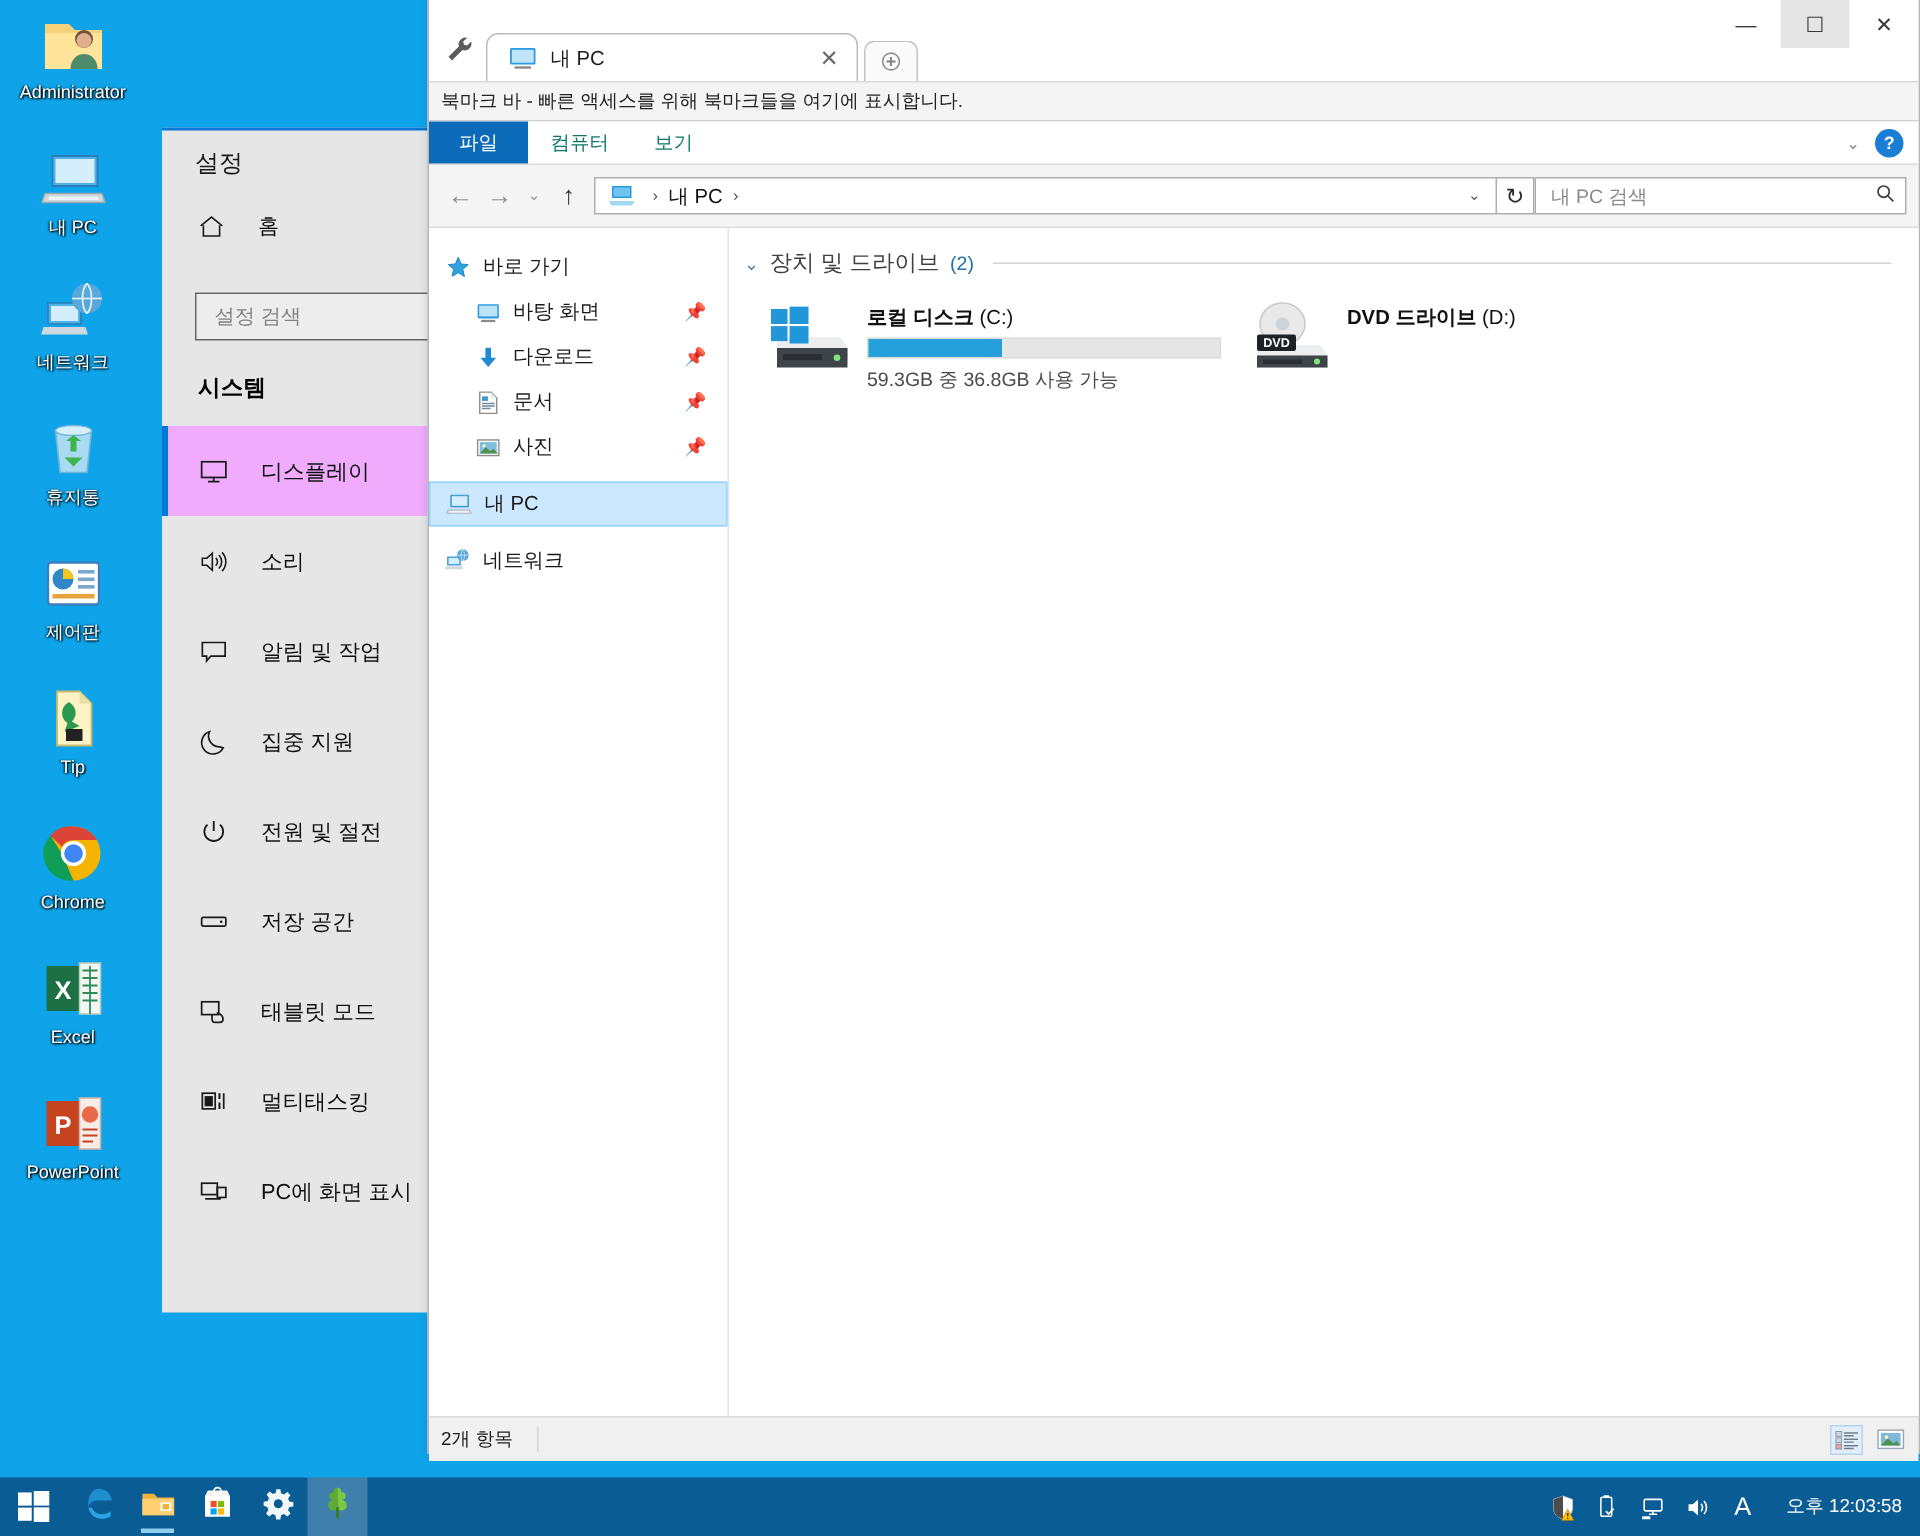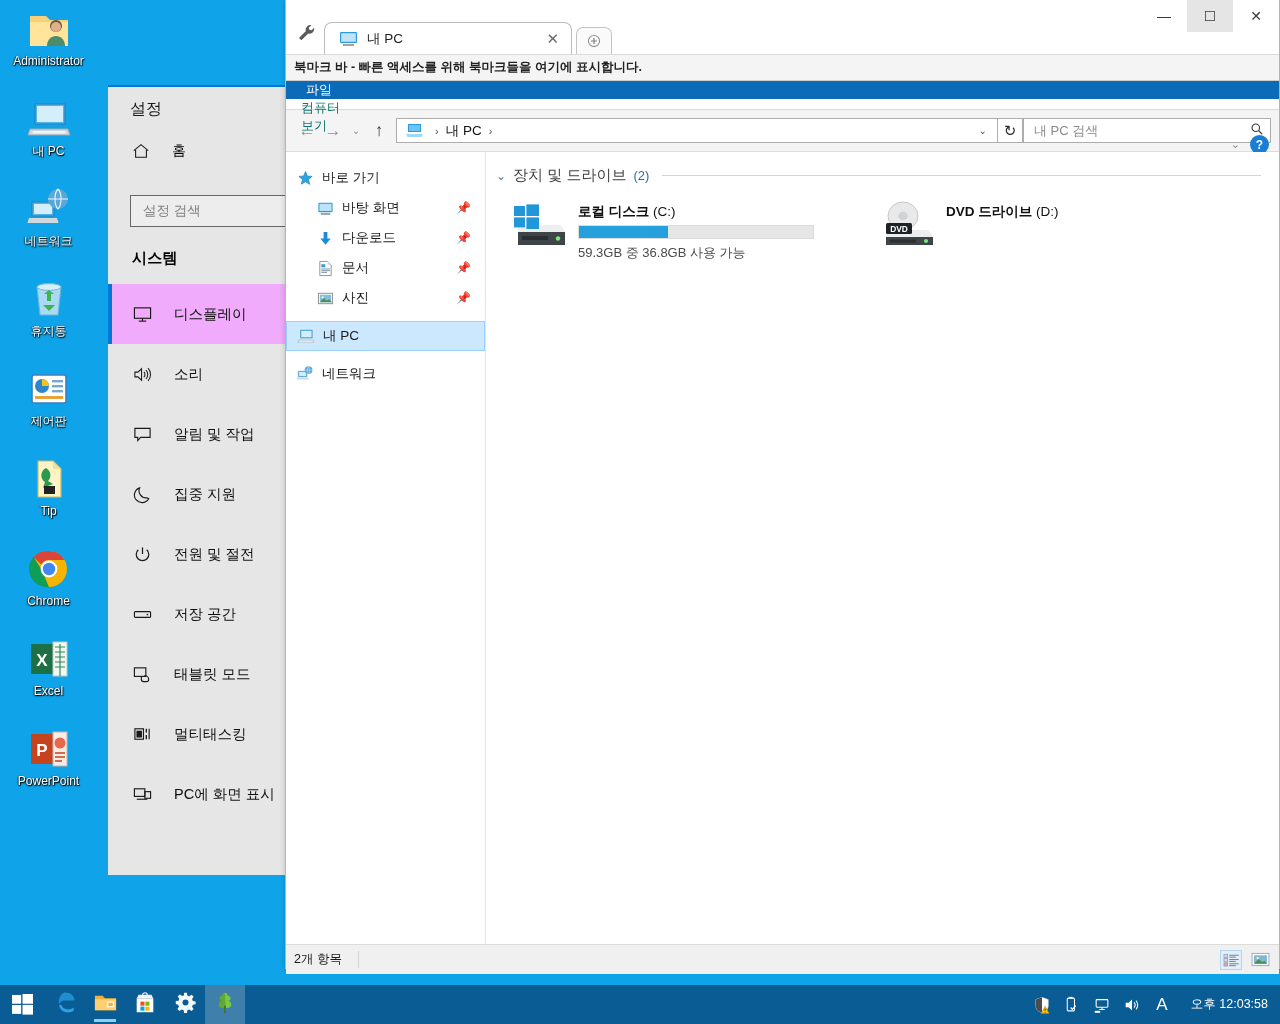--- a/index.html
+++ b/index.html
@@ -75,24 +75,24 @@
     background:#fafafa; display:flex; align-items:center; justify-content:center;
   }
   .wincontrols { position:absolute; right:0; top:0; display:flex; }
   .wc { width:46px; height:32px; display:flex; align-items:center; justify-content:center;
         color:#3a3a3a; font-size:14px; }
   .wc.max { background:#e5e5e5; }
   
   .bookmarkbar {
     height:27px; background:#f4f4f4; border-top:1px solid #dcdcdc; border-bottom:1px solid #cfcfcf;
     display:flex; align-items:center; padding-left:8px;
-    font-size:12.5px; color:#222; font-weight:bold;
-  }
-  
-  .ribbon { height:29px; background:#fff; border-bottom:1px solid #dadada; display:flex; align-items:stretch; position:relative;flex-direction:column; }
+    font-size:12.5px; color:#222; font-weight:normal;
+  }
+  
+  .ribbon { height:29px; background:#fff; border-bottom:1px solid #dadada; display:flex; align-items:stretch; position:relative; }
   .rb-tab { padding:0 15px; display:flex; align-items:center; font-size:13px; color:#0f766e; }
   .rb-tab.file { background:#0b6bb8; color:#fff; padding:0 20px; font-size:13px; }
   .rb-right { margin-left:auto; display:flex; align-items:center; gap:10px; padding-right:10px; }
   .rb-chev { color:#8c8c8c; font-size:11px; }
   .rb-help { width:19px; height:19px; border-radius:50%; background:#1a7fd4; color:#fff;
              font-size:12px; font-weight:bold; display:flex; align-items:center; justify-content:center; }
   
   .addrbar { height:41px; background:#f4f4f4; display:flex; align-items:center; padding:0 8px; gap:0; }
   .nav-btn { width:26px; height:26px; display:flex; align-items:center; justify-content:center;
              color:#8f8f8f; font-size:17px; }
@@ -120,21 +120,21 @@
   .np-row.sel { background:#cce8ff; border:1px solid #99d1ff; }
   .np-row .ico { width:18px; height:18px; margin-right:8px; flex:none; display:flex; align-items:center; justify-content:center;}
   .np-row .pin { position:absolute; right:14px; color:#7f7f7f; font-size:12px; }
   .np-gap { height:8px; }
   .content { flex:1; background:#fff; padding:14px 0 0 10px; position:relative; }
   .grp-hdr { display:flex; align-items:center; gap:7px; padding-right:18px; }
   .grp-hdr .chev { color:#4e7fa8; font-size:12px; }
   .grp-hdr .ttl { font-size:15px; color:#404040; white-space:nowrap; }
   .grp-hdr .cnt { font-size:13px; color:#2272a8; }
   .grp-hdr .rule { flex:1; height:1px; background:#d4d4d4; margin-left:6px; }
-  .drives { display:flex; padding:8px 0 0 8px;gap:48px; }
+  .drives { display:flex; padding:8px 0 0 8px; }
   .drive { width:320px; display:flex; gap:10px; padding:6px; }
   .drive .dico { width:58px; height:52px; flex:none; position:relative; }
   .drive .dinfo { padding-top:4px; }
   .drive .dname { font-size:13.5px; color:#111; white-space:nowrap; }
   .drive .dname b { font-weight:bold; }
   .drive .bar { width:236px; height:14px; background:#e6e6e6; border:1px solid #dcdcdc; margin-top:4px; }
   .drive .bar i { display:block; height:100%; background:#26a0da; }
   .drive .dsub { font-size:13px; color:#4b4b4b; margin-top:5px; white-space:nowrap; }
   
   .statusbar {

